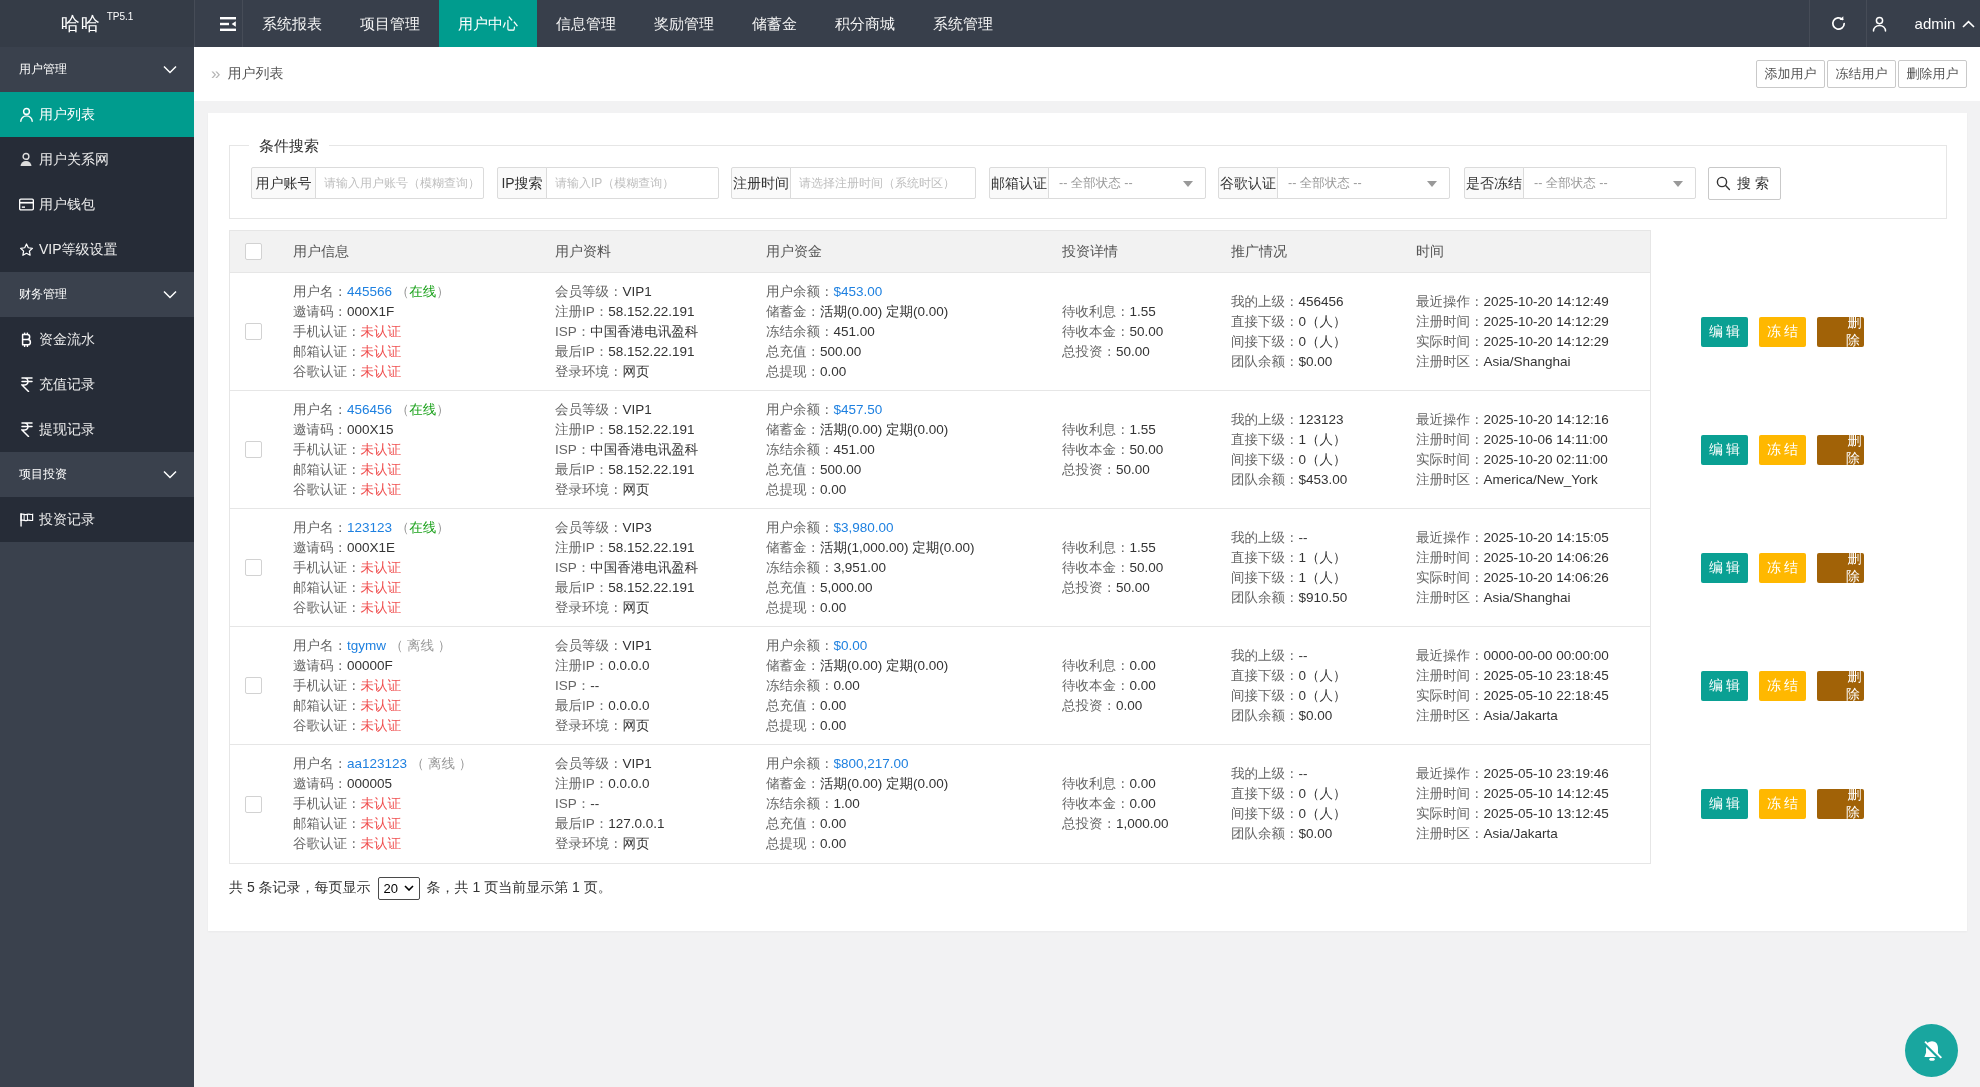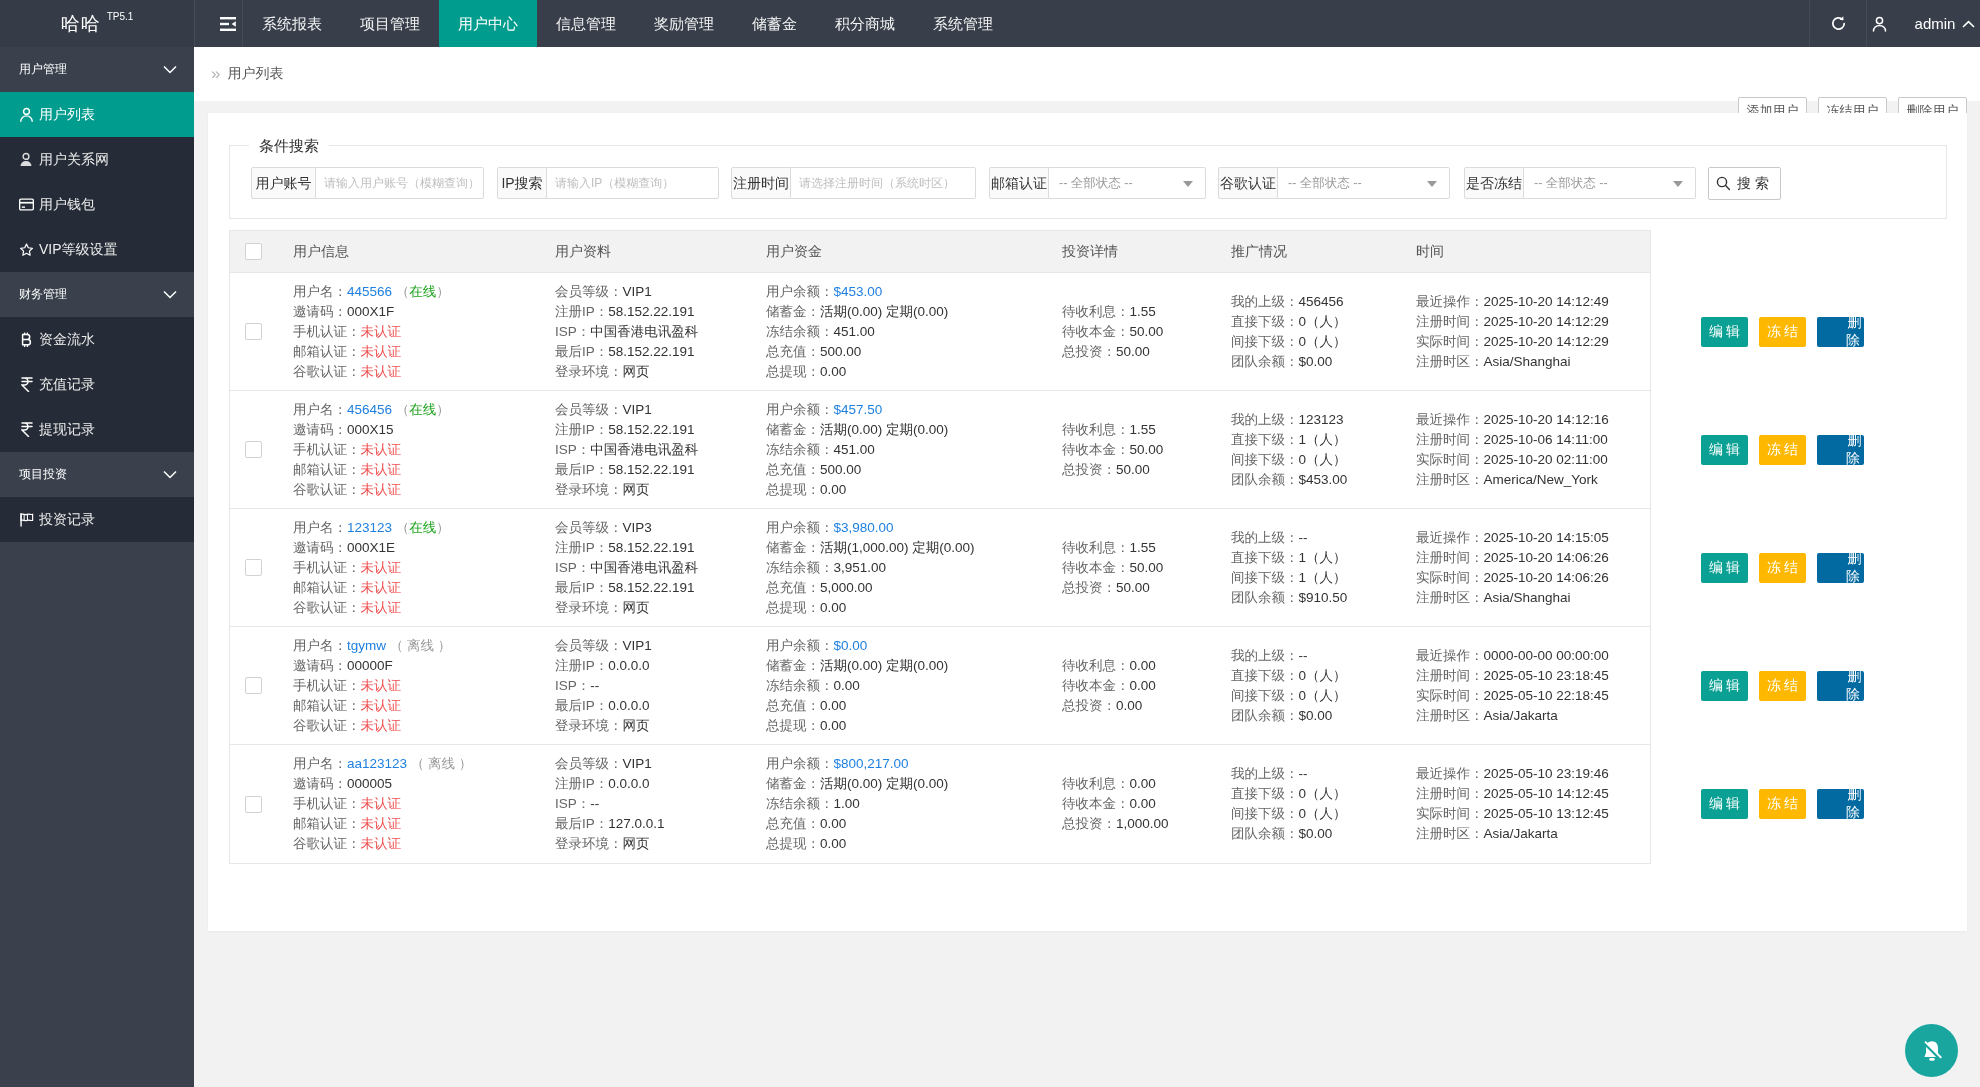--- a/index.html
+++ b/index.html
@@ -29,21 +29,21 @@
     background:#262C37; color:#EDEDED; font-size:14px; cursor:pointer; }
   .side-item.active { background:#009C8E; color:#fff; }
   .side-item .icn { width:15px; height:15px; margin-right:5px; display:flex; align-items:center; justify-content:center; }
 
   
   #main { position:absolute; left:194px; top:47px; width:1786px; height:1040px; background:#F2F2F3; }
   #crumbbar { position:absolute; left:0; top:0; width:1786px; height:54px; background:#fff; }
   #breadcrumb { position:absolute; left:17px; top:0; height:54px; display:flex; align-items:center; }
   #crumb-caret { color:#B5B5B5; font-size:17px; margin-right:7px; }
   #crumb-title { color:#555; font-size:14px; }
-  #page-actions { position:absolute; right:13px; top:13px; display:flex; gap:11px;margin-top:37px; }
+  #page-actions { position:absolute; right:13px; top:13px; display:flex; gap:2px; }
   .pa-btn { width:69px; height:28px; background:#fff; border:1px solid #C9C9C9; border-radius:2px;
     font-size:13px; color:#555; display:flex; align-items:center; justify-content:center; cursor:pointer; }
 
   
   #card { position:absolute; left:14px; top:66px; width:1759px; height:818px; background:#fff;
     box-shadow:0 1px 2px rgba(0,0,0,0.04); }
 
   
   #search-fs { position:absolute; left:21px; top:32px; width:1718px; height:74px;
     border:1px solid #E6E6E6; }
@@ -84,21 +84,21 @@
   .val.red  { color:#F05050; }
   .st-par { color:#999; }
   .st-on  { color:#1CA21C; }
   .st-off { color:#999; }
   .actcell { display:flex; flex-direction:row; align-items:center; padding-left:10px; gap:11px; }
   .row-btn { width:47px; height:30px; border:none; border-radius:2px; color:#fff; font-size:14px;
     letter-spacing:3px; text-indent:3px; display:flex; align-items:center; justify-content:center;
     cursor:pointer; font-family:"Liberation Sans", sans-serif; }
   .row-btn.edit   { background:#0AA093; }
   .row-btn.freeze { background:#FFB800; }
-  .row-btn.del    { background:#0369a1;padding-left:28px; }
+  .row-btn.del    { background:#a16207;padding-left:28px; }
 
   
   #pager { position:absolute; left:21px; top:762px; height:26px; display:flex; align-items:center;
     font-size:14px; color:#333; }
   #page-size { width:42px; height:23px; border:1px solid #4A4A4A; border-radius:2px; background:#fff;
     margin:0 7px; display:flex; align-items:center; padding:0 5px; justify-content:space-between;
     font-size:13px; color:#000; cursor:pointer; }
 
   
   #float-btn { position:absolute; left:1905px; top:1024px; width:53px; height:53px; border-radius:50%;
@@ -548,20 +548,30 @@
             </div>
             <div class="actcell">
               <button class="row-btn edit">编辑</button>
               <button class="row-btn freeze">冻结</button>
               <button class="row-btn del">删除</button>
             </div>
           </div>
         </div>
     </div>
 
+    <div id="pager">
+      <span>共 5 条记录，每页显示</span>
+      <div id="page-size">
+        <span>20</span>
+        <svg width="10" height="6" viewBox="0 0 10 6">
+          <path d="M1 1 L5 5 L9 1" fill="none" stroke="#000" stroke-width="1.6"></path>
+        </svg>
+      </div>
+      <span>条，共 1 页当前显示第 1 页。</span>
+    </div>
   </div>
 </div>
 
 <div id="float-btn">
   <svg width="26" height="26" viewBox="0 0 24 24">
     <path d="M12 3 C8.7 3 6.5 5.6 6.5 9 L6.5 13.5 L5 17.5 L19 17.5 L17.5 13.5 L17.5 9 C17.5 5.6 15.3 3 12 3 Z" fill="#fff"></path>
     <rect x="9.5" y="18.5" width="5" height="2.4" rx="1.2" fill="#fff"></rect>
     <line x1="4.5" y1="4.5" x2="19.5" y2="19.5" stroke="#19A69F" stroke-width="2.6"></line>
     <line x1="5.6" y1="3.4" x2="20.6" y2="18.4" stroke="#fff" stroke-width="1.8"></line>
   </svg>

